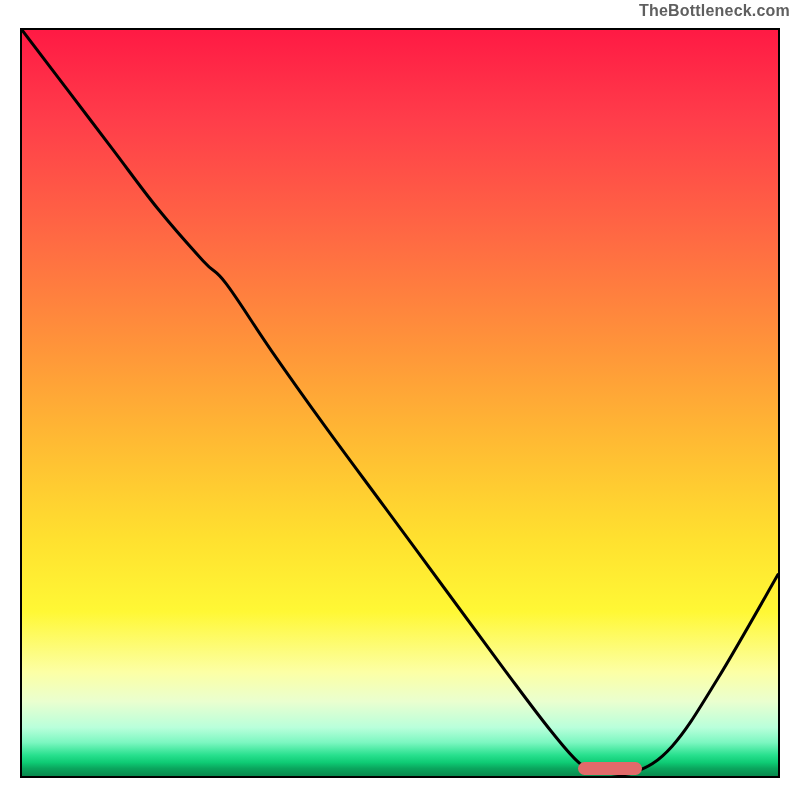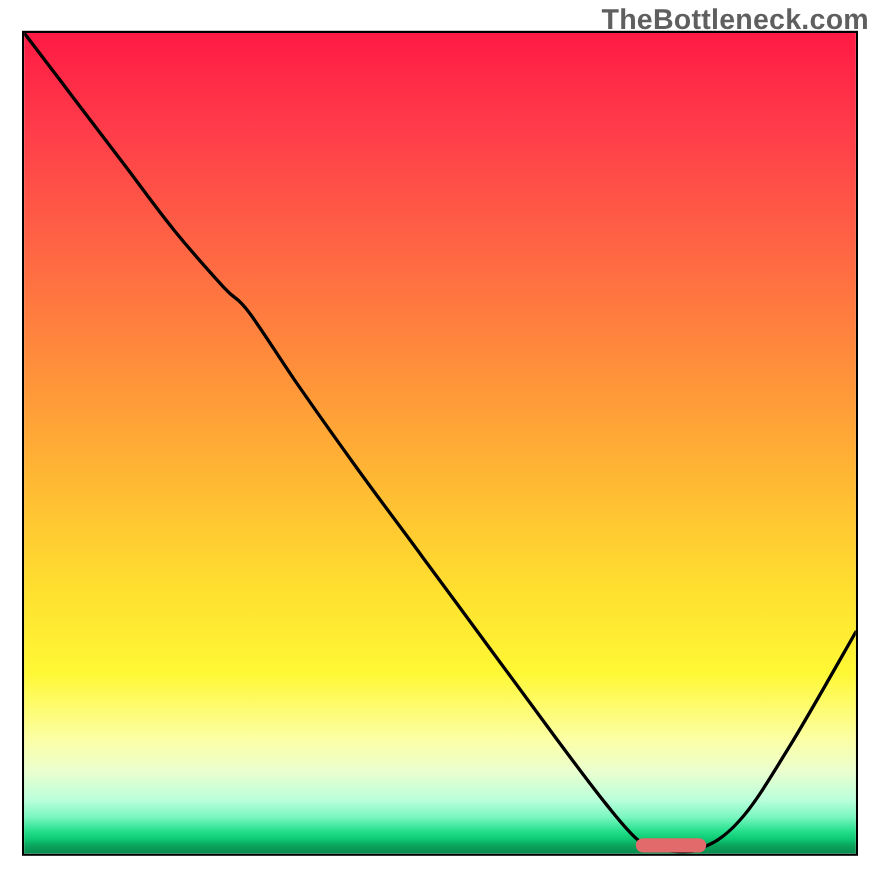--- a/index.html
+++ b/index.html
@@ -13,21 +13,21 @@
   }
   .stage {
     position: relative;
     width: 800px;
     height: 800px;
   }
   .watermark {
     position: absolute;
     top: 2px;
     right: 10px;
-    font-size: 26px;
+    font-size: 16px;
     font-weight: 600;
     color: #5f5f5f;
     letter-spacing: 0.2px;
     user-select: none;
   }
   .plot-box {
     position: absolute;
     left: 20px;
     top: 28px;
     width: 760px;

